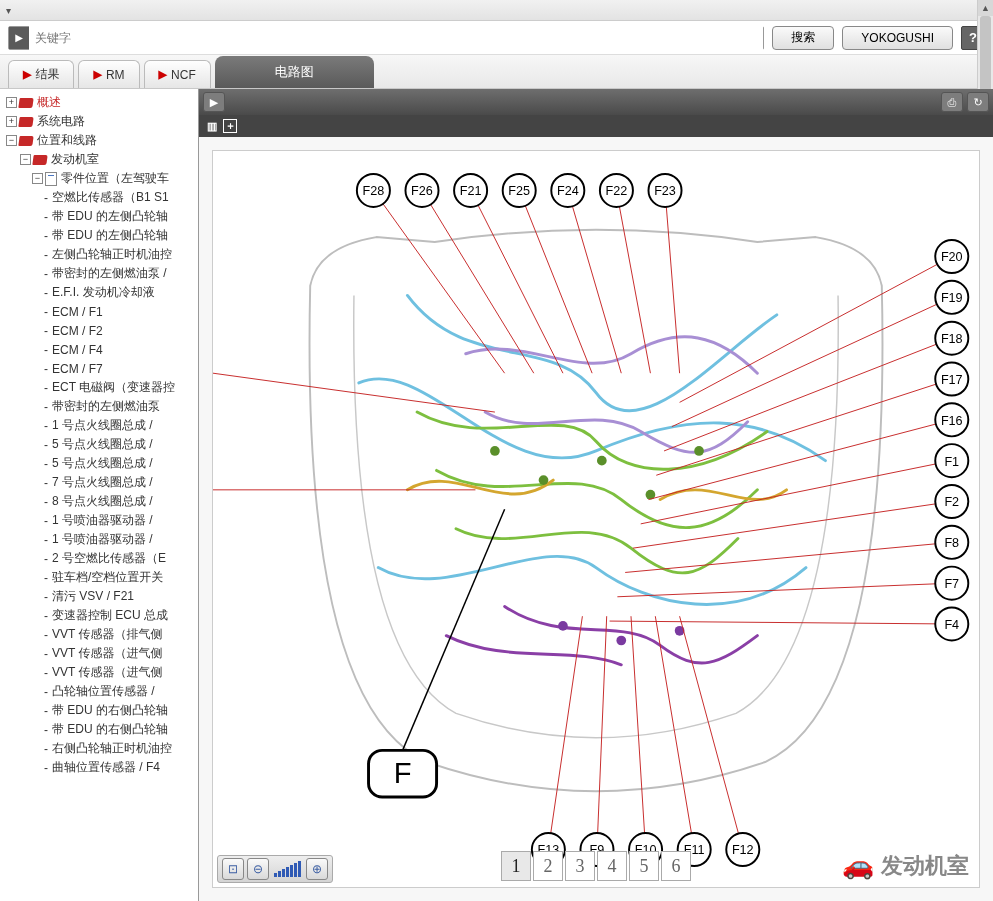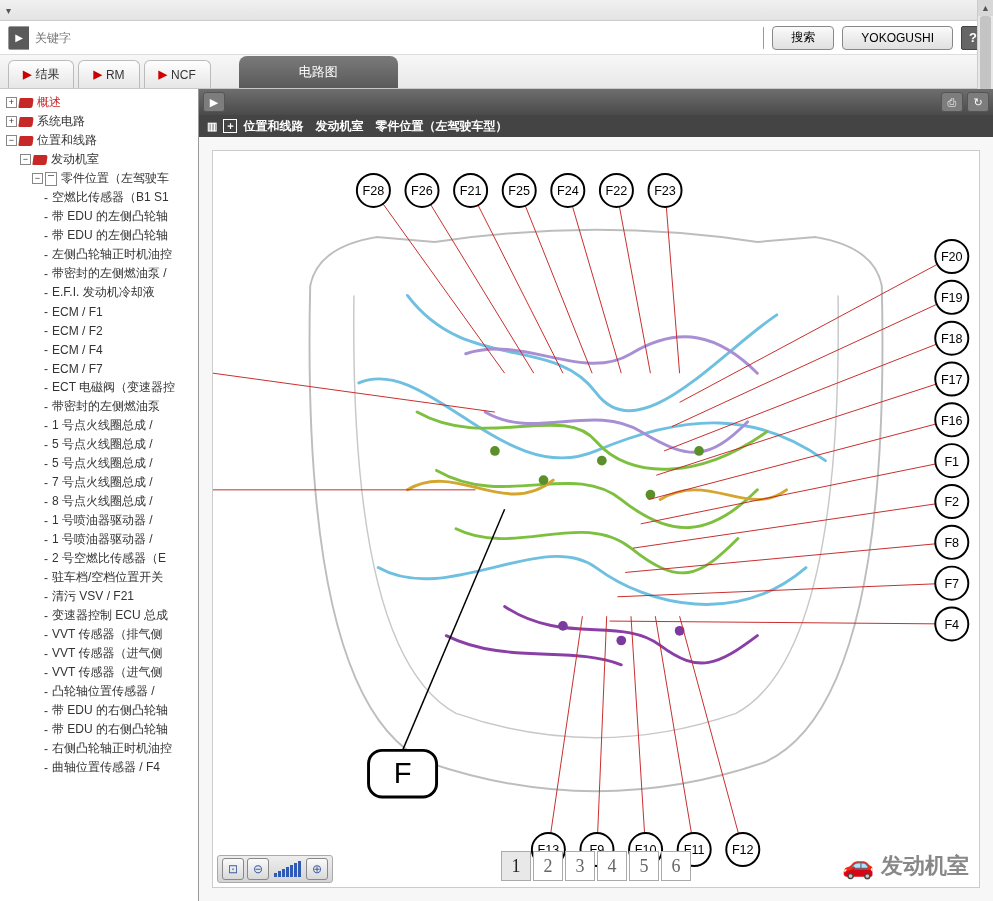--- a/index.html
+++ b/index.html
@@ -10,21 +10,21 @@
 .searchbar { height: 34px; display: flex; align-items: center; padding: 4px 8px; gap: 8px; border-bottom: 1px solid #ddd; background: #fff; }
 .search-wrap { flex: 1; display: flex; align-items: center; border: 1px solid #999; height: 24px; border-radius: 2px; background: #fff; }
 .search-arrow { width: 20px; height: 22px; background: #5a5a5a; color: #fff; display: flex; align-items: center; justify-content: center; font-size: 10px; }
 .search-input { flex: 1; border: none; outline: none; padding: 8px 6px; font-size: 12px; color: #888; height: 26px; }
 .btn { height: 24px; padding: 0 18px; background: linear-gradient(#fafafa,#e0e0e0); border: 1px solid #888; font-size: 12px; cursor: pointer; border-radius: 4px; }
 .help-btn { width: 24px; height: 24px; background: #666; color: #fff; border: 1px solid #444; font-weight: bold; font-size: 13px; display: flex; align-items: center; justify-content: center; border-radius: 2px; }
 
 .tabs-row { height: 34px; display: flex; align-items: flex-end; background: linear-gradient(#f7f7f7,#e8e8e8); padding-left: 8px; border-bottom: 1px solid #c8c8c8; }
 .sub-tab { height: 28px; padding: 0 14px; background: linear-gradient(#fefefe,#e6e6e6); border: 1px solid #bbb; border-bottom: none; border-radius: 6px 6px 0 0; display: flex; align-items: center; font-size: 12px; color: #333; margin-right: 4px; cursor: pointer; }
 .sub-tab .chev { color: #c00; font-weight: bold; margin-right: 4px; font-size: 11px; }
-.big-tab { height: 32px; padding: 0 60px; background: linear-gradient(#7a7a7a,#5a5a5a); color: #fff; border-radius: 8px 8px 0 0; display: flex; align-items: center; font-size: 13px; margin-left: 24px; cursor: pointer; }
+.big-tab { height: 32px; padding: 0 60px; background: linear-gradient(#7a7a7a,#5a5a5a); color: #fff; border-radius: 8px 8px 0 0; display: flex; align-items: center; font-size: 13px; cursor: pointer; }
 
 .main { display: flex; height: calc(901px - 21px - 34px - 34px); }
 
 .left-pane { width: 199px; display: flex; flex-direction: column; border-right: 1px solid #999; }
 .left-header { height: 26px; background: linear-gradient(#6e6e6e,#4a4a4a); color: #fff; display: flex; align-items: center; padding: 0 8px; font-size: 12px; font-weight: bold; justify-content: space-between; }
 .close-x { width: 18px; height: 18px; background: #888; color: #fff; display: flex; align-items: center; justify-content: center; font-size: 11px; border-radius: 2px; cursor: pointer; }
 .tree { flex: 1; overflow: hidden; background: #fff; font-size: 12px; color: #333; padding: 4px 0; }
 .tree-item { display: flex; align-items: center; height: 19px; padding-left: 6px; cursor: pointer; white-space: nowrap; overflow: hidden; }
 .expander { width: 11px; height: 11px; border: 1px solid #888; display: inline-flex; align-items: center; justify-content: center; font-size: 9px; line-height: 1; margin-right: 2px; background: #fff; flex-shrink: 0; }
 .book-icon { width: 14px; height: 10px; background: #c62828; margin-right: 4px; flex-shrink: 0; transform: skewX(-8deg); border-radius: 1px 2px 2px 1px; }
@@ -261,21 +261,20 @@
   <div class="right-pane">
     <div class="right-header">
       <div class="hdr-btn">▶</div>
       <div class="spacer"></div>
       <div class="hdr-btn">⎙</div>
       <div class="hdr-btn">↻</div>
     </div>
     <div class="breadcrumb">
       <span style="font-size:11px">▥</span>
       <span class="plus-box">＋</span>
-      <span>位置和线路　发动机室　零件位置（左驾驶车型）</span>
     </div>
 
     <div class="diagram-viewport">
       <svg class="diagram-svg" viewBox="0 0 788 740">
 
         <path d="M 100 130 Q 90 560 220 620 Q 394 680 568 620 Q 698 560 688 130 Q 680 90 620 80 L 560 85 Q 394 60 228 85 L 168 80 Q 108 90 100 130 Z" fill="none" stroke="#bdbdbd" stroke-width="2"></path>
         <path d="M 145 140 Q 140 510 250 570 Q 394 620 538 570 Q 648 510 643 140" fill="none" stroke="#c8c8c8" stroke-width="1.5"></path>
 
         <g stroke-width="3" fill="none" stroke-linecap="round">
           <path d="M150 230 C 220 200, 300 340, 394 300 S 560 260, 630 310" stroke="#6fc0e0"></path>

